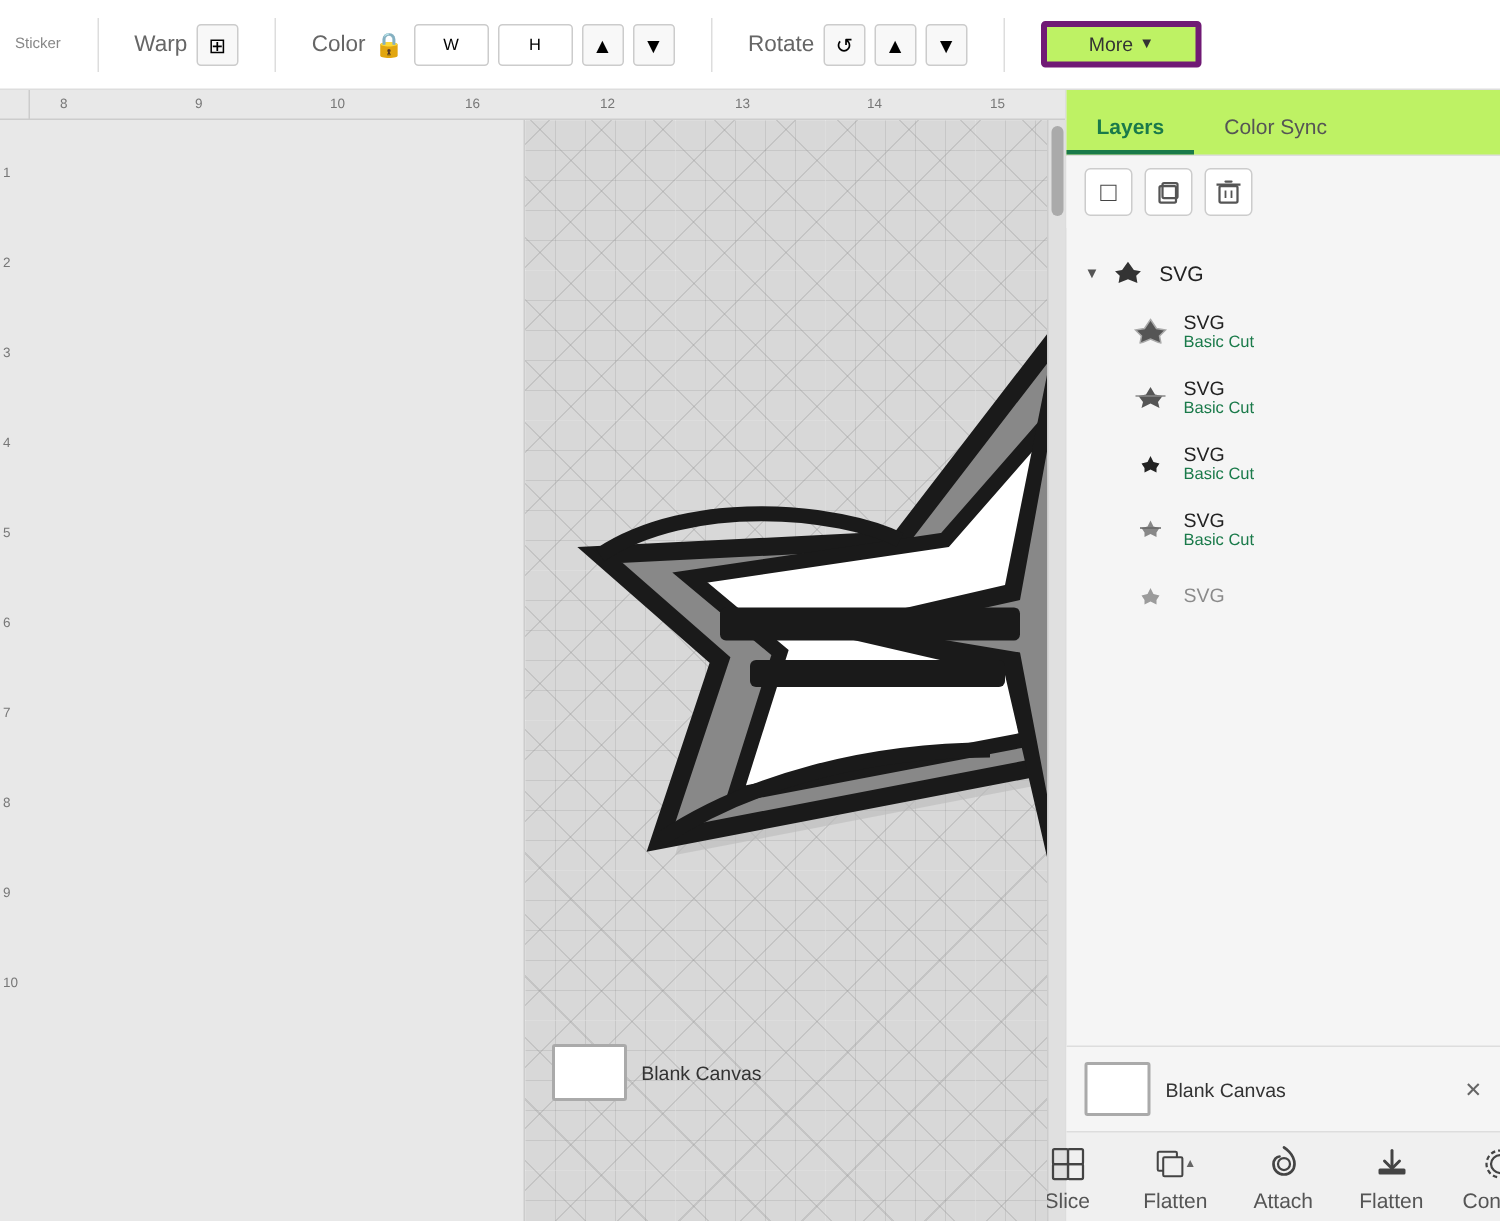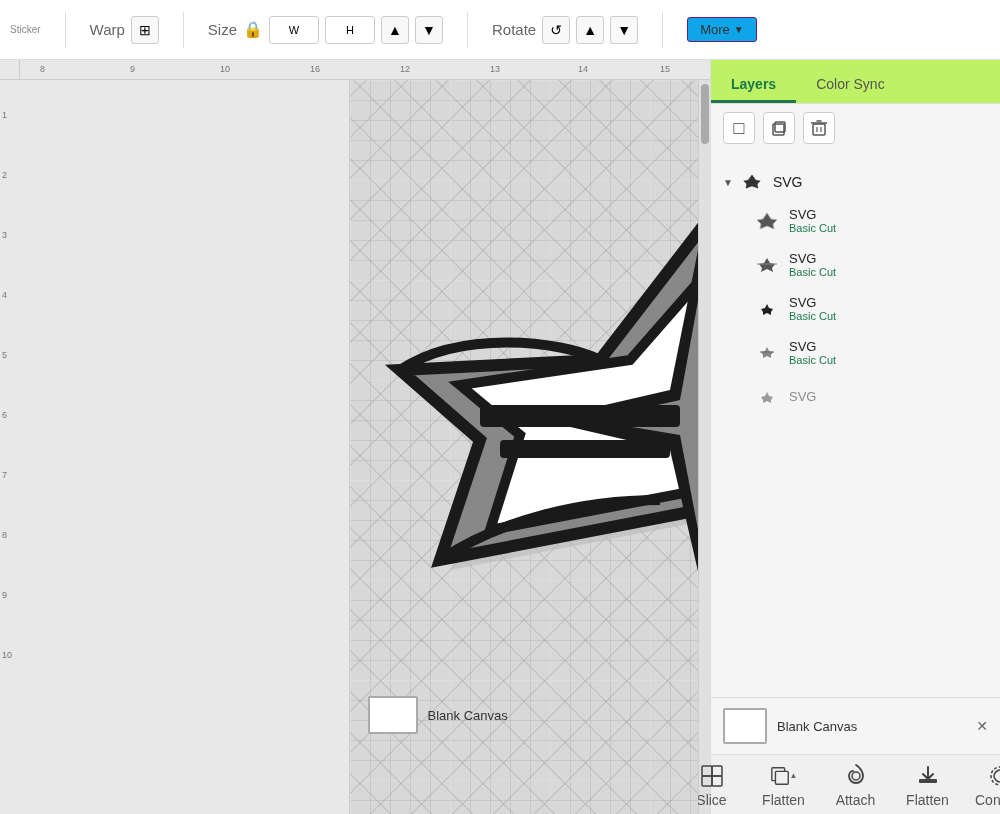--- a/index.html
+++ b/index.html
@@ -49,24 +49,24 @@
     .toolbar-divider {
       width: 1px;
       height: 36px;
       background: #ddd;
       margin: 0 4px;
     }
     .more-btn {
       display: flex;
       align-items: center;
       gap: 4px;
-      padding: 4px 12px;
-      border: 1px solid #701a75;
+      padding: 4px 28px;
+      border: 4px solid #701a75;
       border-radius: 3px;
-      background: #0ea5e9;
+      background: #bef264;
       cursor: pointer;
       font-size: 13px;
       color: #333;
     }
     .more-btn .arrow { font-size: 10px; }
 
     
     .main-area {
       display: flex;
       flex: 1;
@@ -384,21 +384,21 @@
   <div class="toolbar-group">
     <span class="sticker-label">Sticker</span>
   </div>
   <div class="toolbar-divider"></div>
   <div class="toolbar-group">
     <span class="toolbar-label">Warp</span>
     <button class="toolbar-icon-btn">⊞</button>
   </div>
   <div class="toolbar-divider"></div>
   <div class="toolbar-group">
-    <span class="toolbar-label">Size</span>
+    <span class="toolbar-label">Color</span>
     <span class="lock-icon">🔒</span>
     <input class="toolbar-input" value="W" style="">
     <input class="toolbar-input" value="H" style="">
     <button class="toolbar-icon-btn">▲</button>
     <button class="toolbar-icon-btn">▼</button>
   </div>
   <div class="toolbar-divider"></div>
   <div class="toolbar-group">
     <span class="toolbar-label">Rotate</span>
     <button class="toolbar-icon-btn">↺</button>

